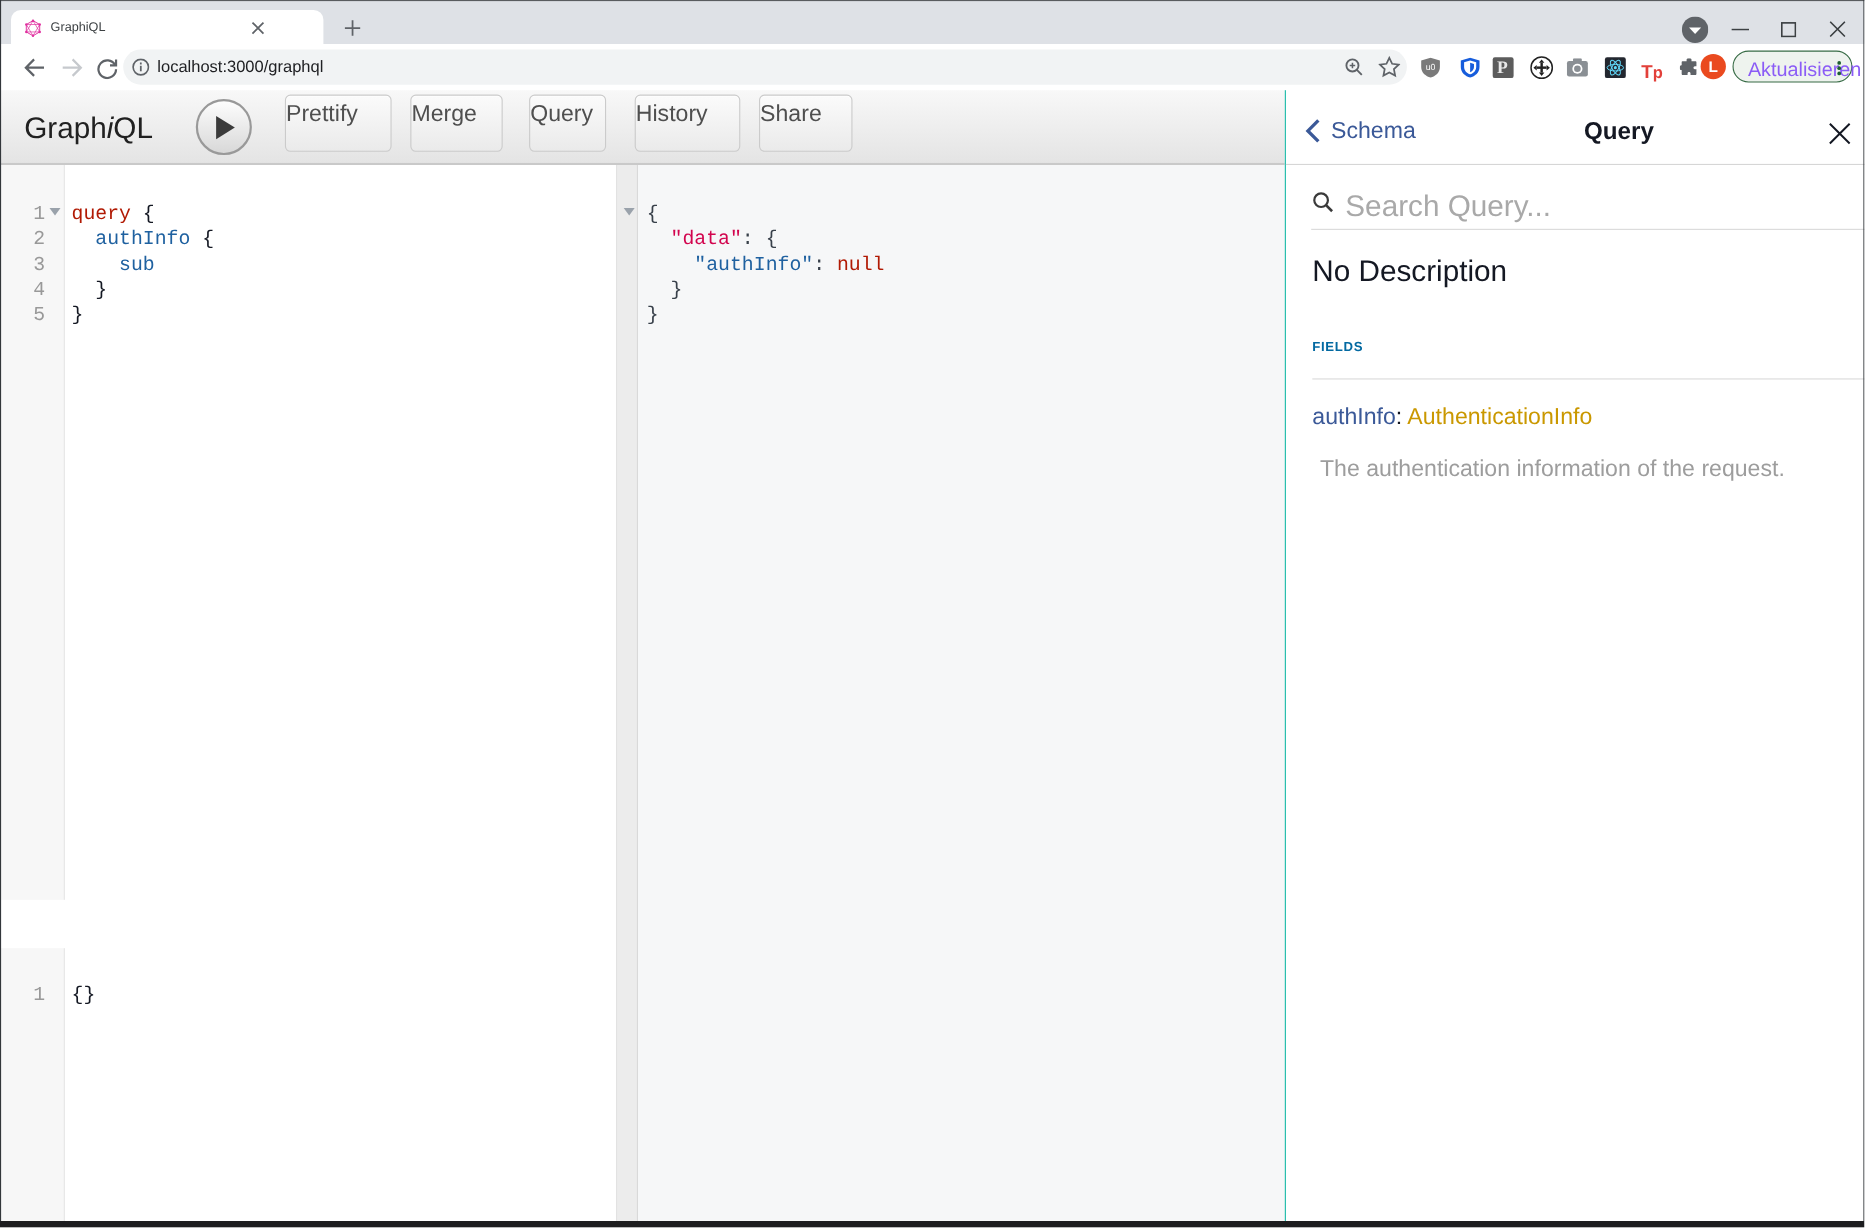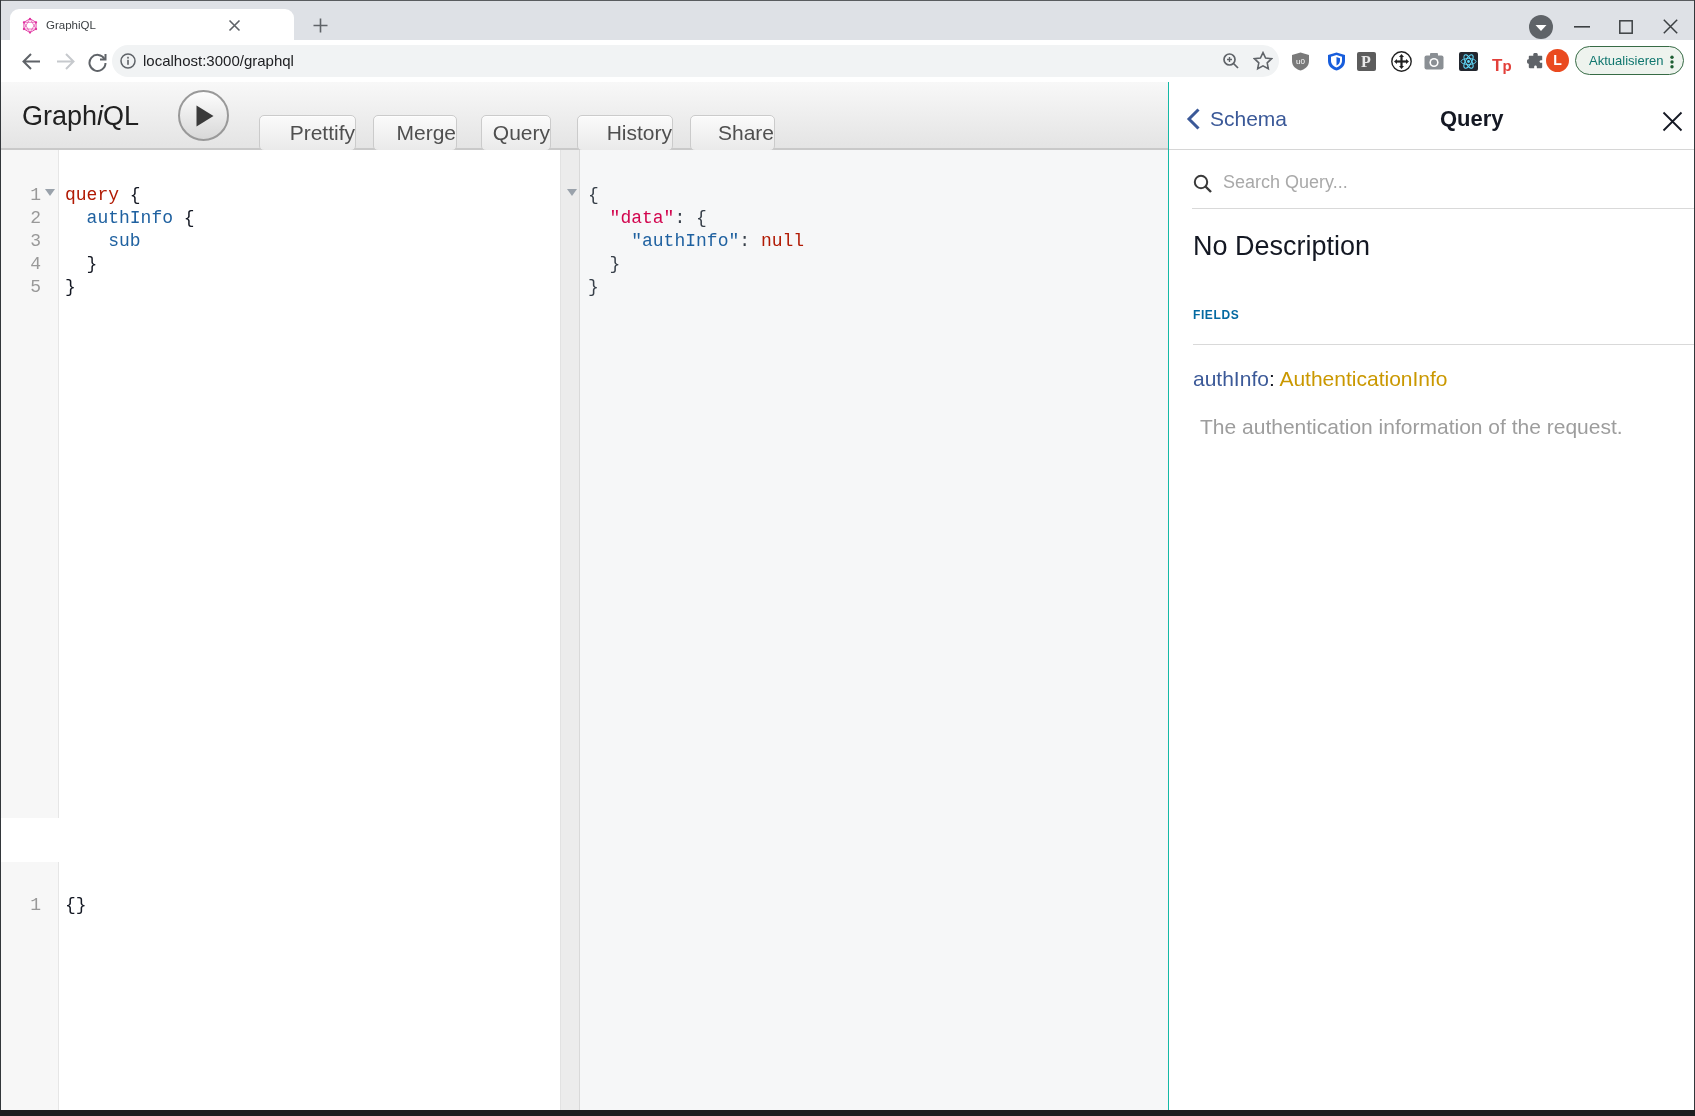--- a/index.html
+++ b/index.html
@@ -9,30 +9,30 @@
 .abs { position:absolute; }
 svg { display:block; }
 
 #tabstrip { left:0; top:0; width:1695px; height:40px; background:#dee1e6; border-top:1px solid #595c5f; }
 #tab { left:10px; top:9px; width:284px; height:31px; background:#fff; border-radius:9px 9px 0 0; }
 #tabtitle { left:46px; top:19px; font-size:11.5px; color:#3c4043; letter-spacing:0; }
 #navbar { left:0; top:40px; width:1695px; height:42px; background:#fff; }
 #pill { left:112px; top:45px; width:1167px; height:32px; border-radius:16px; background:#f1f3f4; }
 #url { left:143px; top:52px; font-size:15px; color:#202124; }
 #aktpill { left:1575px; top:46px; width:109px; height:29px; border-radius:15px; background:#eef3ee; border:1.5px solid #376b45; }
-#akttext { left:1589px; top:53px; font-size:13px; color:#0f766e; }
+#akttext { left:1589px; top:53px; font-size:18px; color:#8b5cf6; }
 
 #toolbar { left:0; top:82px; width:1168px; height:68px; background:linear-gradient(#f8f8f8,#e4e4e4); border-bottom:2px solid #c9c9c9; }
 #logo { left:22px; top:101px; font-size:27px; color:#212121; }
 #playbtn { left:178px; top:90px; width:51px; height:51px; border-radius:50%;
   background:linear-gradient(#fdfdfd,#d8d8d8); border:2px solid #999; }
 #playbtn svg { position:absolute; left:15px; top:12px; }
-.tbtn { top:115px; height:36px; border:1px solid #cbcbcb; border-radius:5px;
+.tbtn { top:86px; height:52px; border:1px solid #cbcbcb; border-radius:5px;
   background:linear-gradient(#fbfbfb,#eaeaea); color:#4f4f4f; font-size:21px;
-  text-align:right; line-height:34px; box-shadow:0 1px 0 rgba(255,255,255,.7) inset; }
+  text-align:left; line-height:34px; box-shadow:0 1px 0 rgba(255,255,255,.7) inset; }
 
 .mono { font-family:"Liberation Mono",monospace; font-size:18px; line-height:23px; white-space:pre; }
 #querypane { left:0; top:150px; width:560px; height:668px; background:#fff; }
 .gutter { width:59px; background:#f7f7f7; border-right:1px solid #e6e6e6; }
 .lnums { left:0; width:41px; text-align:right; color:#999; }
 #varbar { left:0; top:818px; width:560px; height:44px; background:#efefef;
   border-top:1px solid #dcdcdc; border-bottom:1px solid #d2d2d2; }
 #varbar .t1 { position:absolute; left:65px; top:15px; font-size:16px; font-weight:bold; letter-spacing:1.8px; color:#2b2b2b; }
 #varbar .t2 { position:absolute; left:276px; top:15px; font-size:16px; font-weight:bold; letter-spacing:1.8px; color:#999; }
 #varpane { left:0; top:862px; width:560px; height:248px; background:#fff; }
@@ -40,21 +40,21 @@
   border-left:1px solid #e2e2e2; border-right:1px solid #d9d9d9; }
 #resultpane { left:580px; top:150px; width:588px; height:960px; background:#f6f7f8; }
 .cm-k { color:#B11A04; } .cm-p { color:#1F61A0; } .cm-d { color:#D2054E; }
 .pun { color:#141823; } .pun2 { color:#38404a; }
 .foldarr { width:0; height:0; border-left:5px solid transparent; border-right:5px solid transparent; border-top:7px solid #9aa2ab; }
 
 #docpanel { left:1168px; top:82px; width:527px; height:1028px; background:#fff; border-left:1px solid #14b8a6; }
 #dochead { position:absolute; left:0; top:0; width:527px; height:68px; border-bottom:1px solid #d6d6d6; }
 #schema { position:absolute; left:41px; top:25px; font-size:21px; color:#3B5998; }
 #doctitle { position:absolute; left:271px; top:24px; width:130px; text-align:left; font-size:22px; font-weight:bold; color:#141823; }
-#searchph { position:absolute; left:54px; top:90px; font-size:18px; color:#a9a9a9; }
+#searchph { position:absolute; left:54px; top:90px; font-size:27px; color:#a9a9a9; }
 .hr { position:absolute; height:1px; background:#d9d9d9; }
 #nodesc { position:absolute; left:24px; top:149px; font-size:27px; color:#141823;text-align:right; }
 #fields { position:absolute; left:24px; top:226px; font-size:12px; font-weight:bold; letter-spacing:0.6px; color:#0369a1; }
 #fieldrow { position:absolute; left:24px; top:285px; font-size:21px; }
 #fielddesc { position:absolute; left:31px; top:333px; font-size:21px; color:#9d9d9d; }
 
 #lborder { left:0; top:0; width:1px; height:1110px; background:#33373b; }
 #rborder { left:1694px; top:0; width:1px; height:1110px; background:#33373b; }
 #bottombar { left:0; top:1110px; width:1695px; height:6px; background:#1d1d1f; }
 </style>

